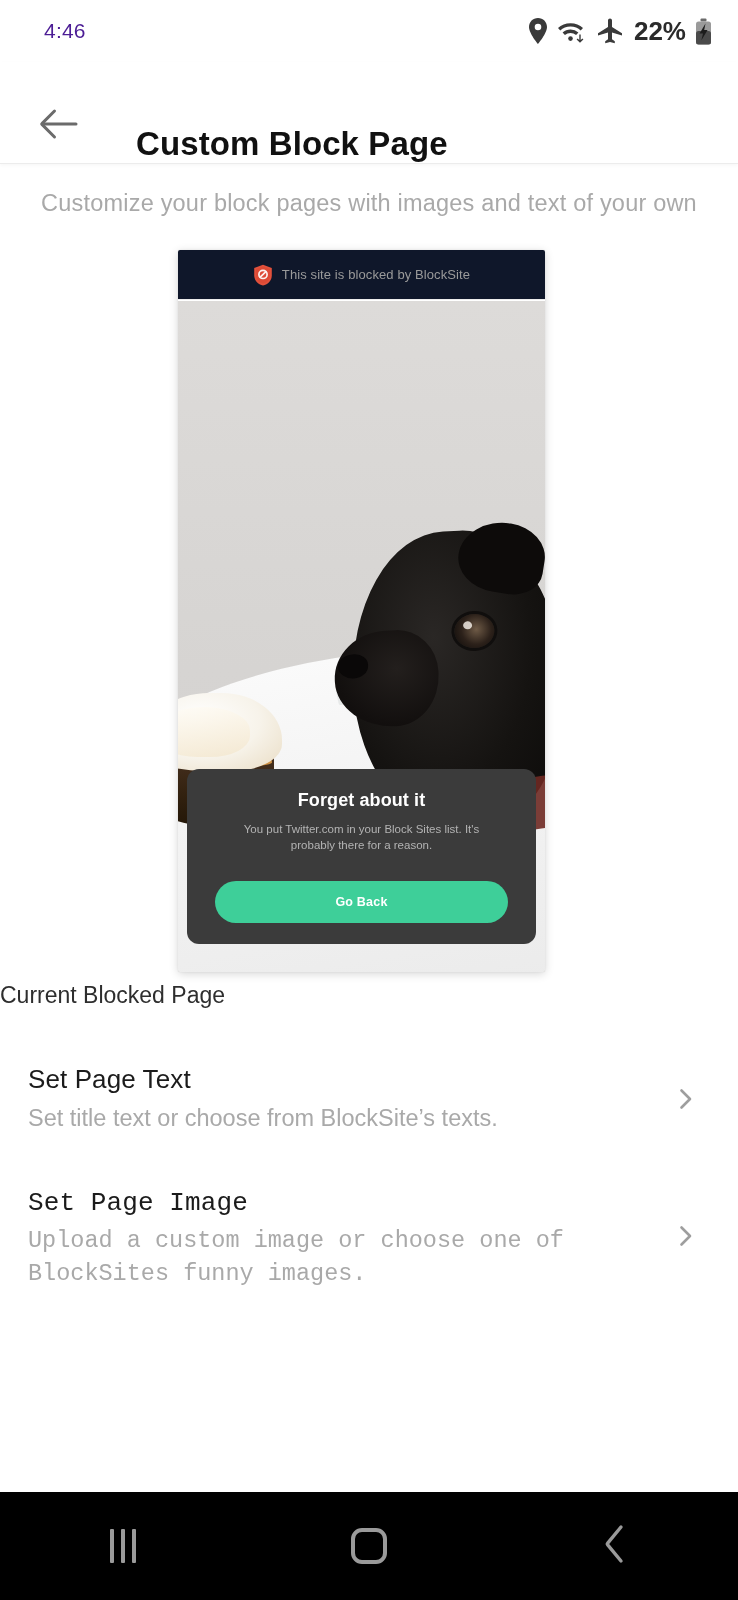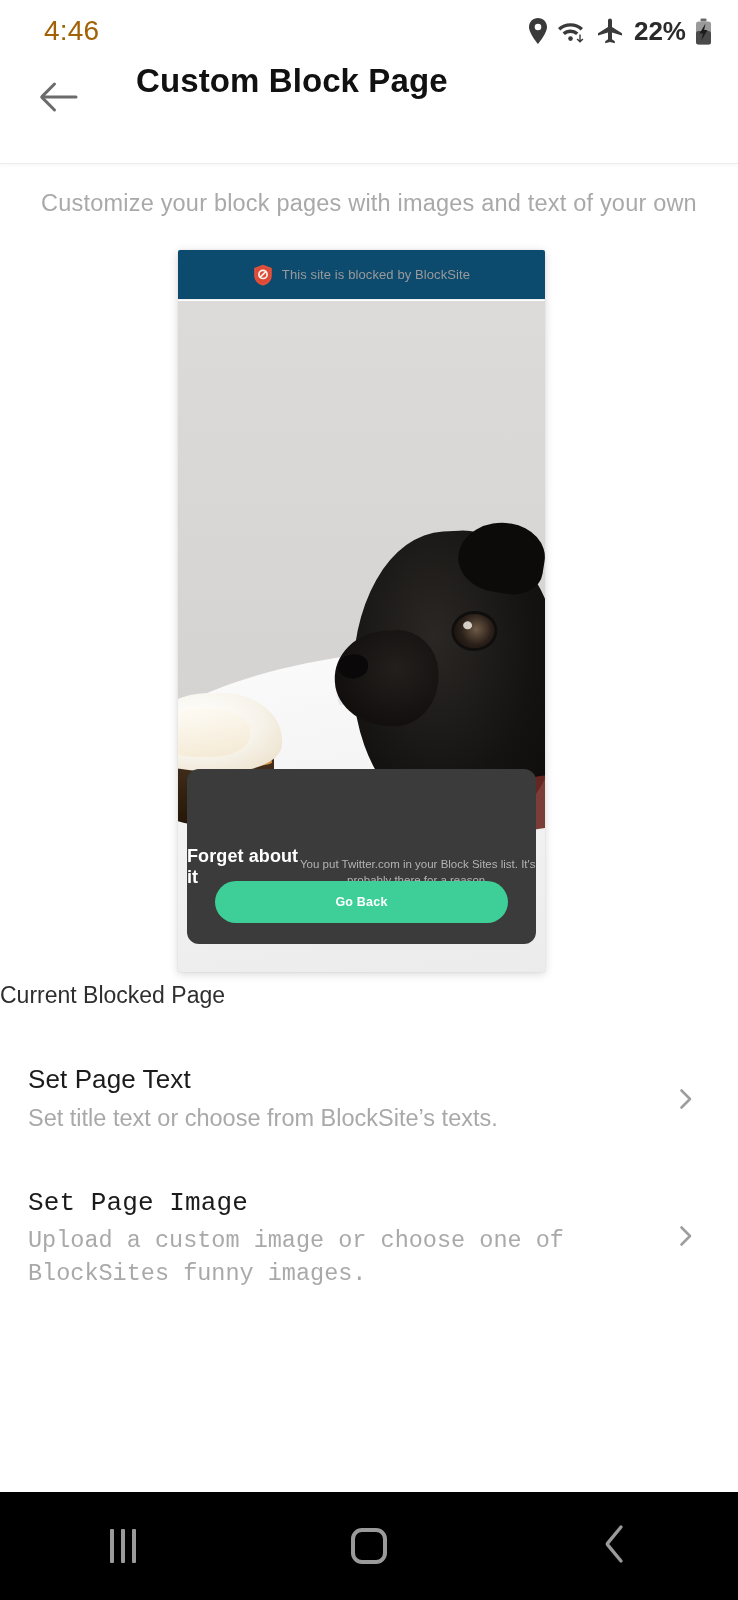--- a/index.html
+++ b/index.html
@@ -10,29 +10,29 @@
     overflow:hidden;
   }
   #screen { position:relative; width:738px; height:1600px; background:#fff; }
 
   
   .statusbar {
     position:absolute; top:0; left:0; width:738px; height:62px;
     display:flex; align-items:center; justify-content:space-between;
     padding:0 26px 0 44px; background:#fff;
   }
-  .status-time { font-size:28px; color:#a16207; letter-spacing:.2px; }
+  .status-time { font-size:21px; color:#4c1d95; letter-spacing:.2px; }
   .status-right { display:flex; align-items:center; gap:9px; }
   .status-right svg { display:block; }
   .status-batt { font-size:26px; color:#2b2b2b; letter-spacing:0; margin-left:2px;font-weight:bold; }
 
   
   .appbar {
     position:absolute; top:62px; left:0; width:738px; height:101px;
-    background:#fff; display:flex; align-items:flex-start;
+    background:#fff; display:flex; align-items:flex-end;
     box-shadow:0 1px 0 #ececec, 0 2px 4px rgba(0,0,0,.045);
   }
   .back-btn {
     width:74px; height:74px; margin-left:22px;
     display:flex; align-items:center; justify-content:center;
     border-radius:50%;
   }
   .page-title {
     font-size:33px; font-weight:bold; color:#111;
     margin-left:40px; letter-spacing:.1px;
@@ -46,21 +46,21 @@
 
   
   .preview-wrap {
     position:absolute; top:250px; left:178px;
     width:367px; height:722px;
     background:#fff;
     box-shadow:0 2px 10px rgba(0,0,0,.16), 0 0 2px rgba(0,0,0,.08);
     border-radius:2px; overflow:hidden;
   }
   .preview-topbar {
-    position:relative; height:50px; background:#0c4a6e;
+    position:relative; height:50px; background:#0f172a;
     display:flex; align-items:center; justify-content:center; gap:9px;
     border-bottom:1px solid #ededed;
   }
   .shield-icon { width:20px; height:22px; display:block; }
   .preview-topbar-text { font-size:13px; color:#9a9a9a; letter-spacing:.1px; }
 
   .preview-photo {
     position:absolute; top:51px; left:0; width:367px; height:671px;
     overflow:hidden; background:#d9d9d7;
   }
@@ -143,21 +143,21 @@
     position:absolute; left:-4px; top:52px; width:132px; height:22px;
     background:linear-gradient(180deg,#e6b06a 0%,#d2913f 100%);
     border-radius:44% 44% 30% 30% / 80% 80% 20% 20%;
     opacity:.95;
   }
 
   
   .block-card {
     position:absolute; left:9px; bottom:28px; width:349px; height:175px;
     background:#3b3b3b; border-radius:12px;
-    display:flex; align-items:center;
+    display:flex; flex-direction:column; align-items:center;
     padding-top:21px;
   }
   .block-title { font-size:18px; font-weight:bold; color:#fff; letter-spacing:.1px; }
   .block-body {
     margin-top:10px; width:268px; text-align:center;
     font-size:11.5px; line-height:1.42; color:#b3b3b3;
   }
   .go-back-btn {
     position:absolute; left:28px; bottom:21px; width:293px; height:42px;
     background:#3ecf99; border-radius:21px;

